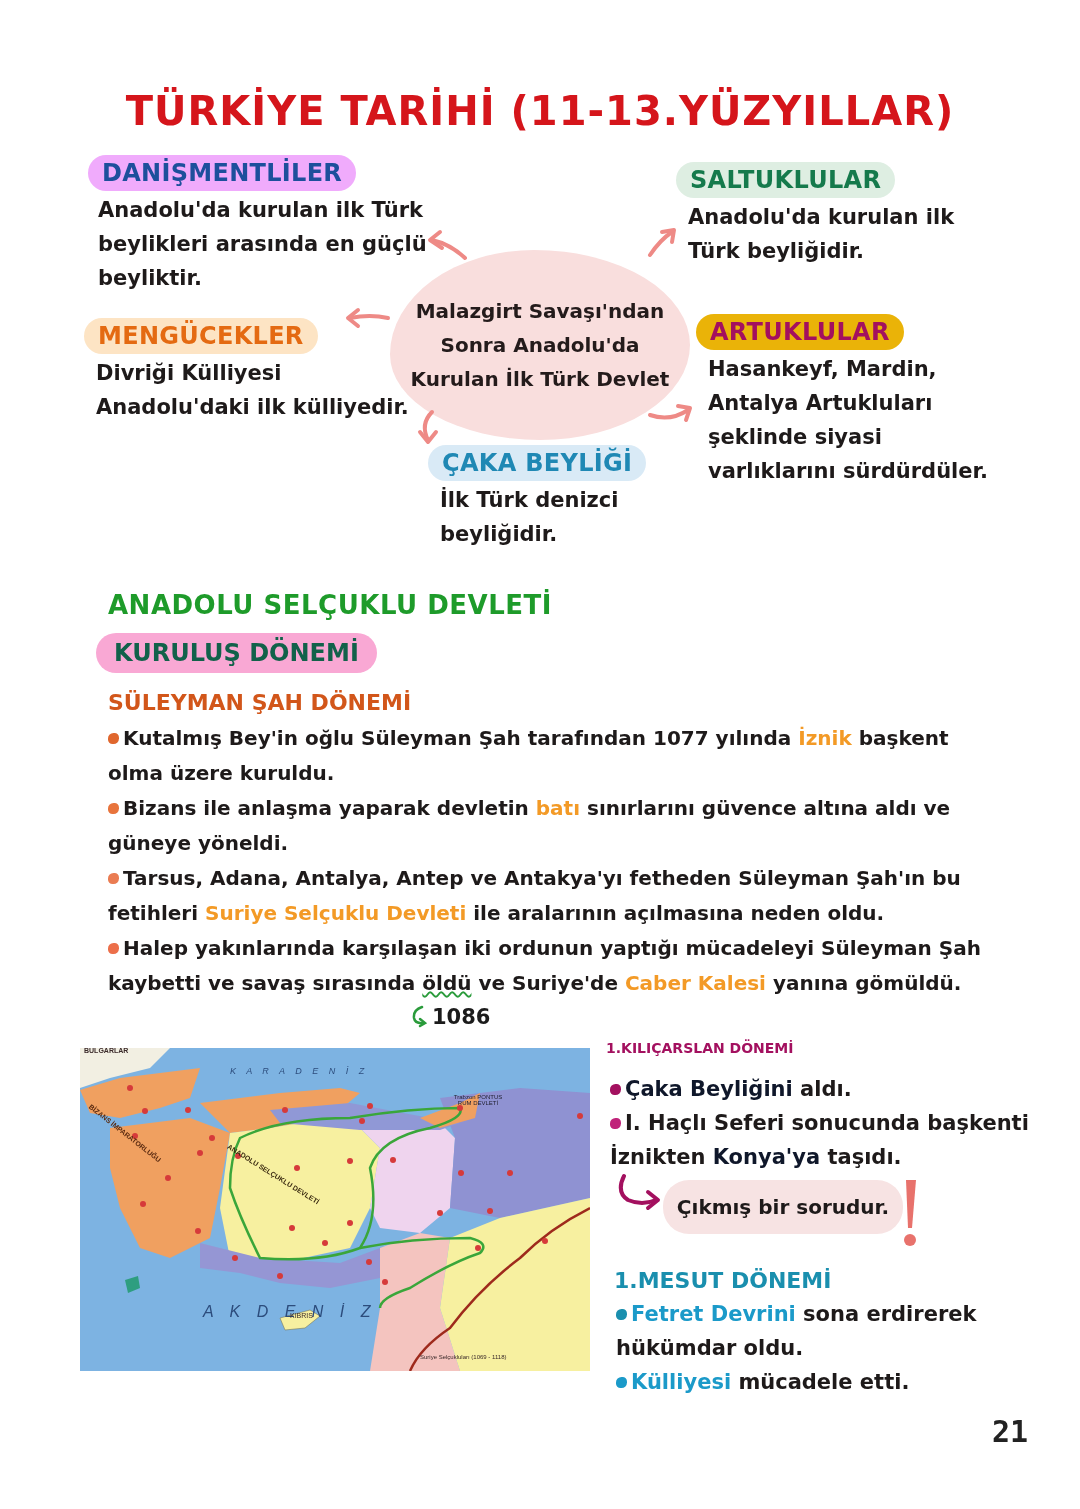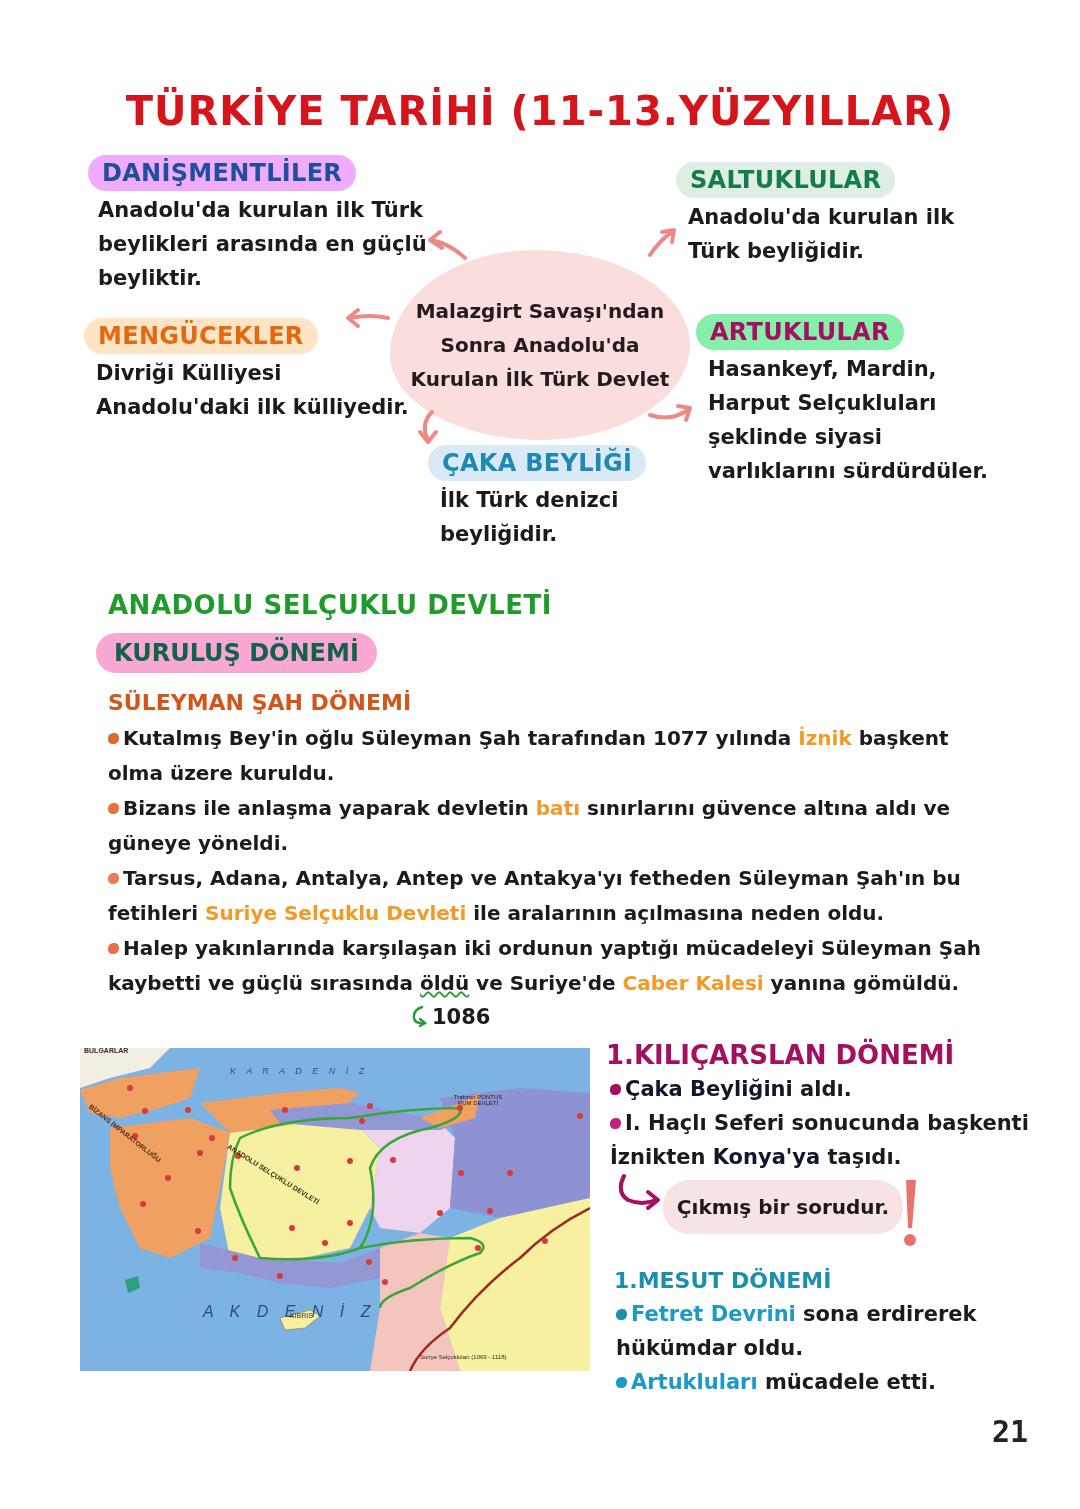--- a/index.html
+++ b/index.html
@@ -38,21 +38,21 @@
   .orange { color: #f39a26; }
   .pink { color: #0f172a; }
   .blue { color: #1b9ac9; }
 
   .map {
     left: 80px; top: 1048px; width: 510px; height: 323px; overflow: hidden; background: #7fb0dd;
   }
   .map svg { display: block; }
   .map-label { position: absolute; font-size: 7px; color: #3b2a2a; font-family: "Liberation Sans", sans-serif; }
 
-  .kh { font-size: 26px; font-weight: bold; color: #a3105f; }
+  .kh { font-size: 14px; font-weight: bold; color: #a3105f; }
   .mh { font-size: 22px; font-weight: bold; color: #1a8fae; }
   .r-para { font-size: 21px; line-height: 34px; font-weight: bold; color: #1e1a1a; }
 
   .note-pill {
     left: 663px; top: 1180px; width: 240px; height: 54px; background: #f7e3e3; border-radius: 26px;
     display: flex; align-items: center; justify-content: center; font-size: 20px; font-weight: bold; color: #1e1a1a;
   }
   .page-num { right: 52px; top: 1414px; font-size: 30px; font-weight: bold; font-family: "DejaVu Sans Mono", monospace; color: #222; }
 </style>
 </head>
@@ -79,24 +79,24 @@
 
 <div class="abs" style="left:676px;top:162px;">
   <span class="hl" style="background:#deeee2;color:#157a4c;">SALTUKLULAR</span>
   <div class="body-text" style="margin-top:2px;padding-left:12px;">
     <div>Anadolu'da kurulan ilk</div>
     <div>Türk beyliğidir.</div>
   </div>
 </div>
 
 <div class="abs" style="left:696px;top:314px;">
-  <span class="hl" style="background:#86efac;color:#a3105f;text-align:center;">ARTUKLULAR</span>
+  <span class="hl" style="background:#eab308;color:#a3105f;text-align:center;">ARTUKLULAR</span>
   <div class="body-text" style="margin-top:2px;padding-left:12px;">
     <div>Hasankeyf, Mardin,</div>
-    <div>Harput Selçukluları</div>
+    <div>Antalya Artukluları</div>
     <div>şeklinde siyasi</div>
     <div>varlıklarını sürdürdüler.</div>
   </div>
 </div>
 
 <div class="abs" style="left:428px;top:445px;">
   <span class="hl" style="background:#d9eaf6;color:#1f88b4;">ÇAKA BEYLİĞİ</span>
   <div class="body-text" style="margin-top:2px;padding-left:12px;">
     <div>İlk Türk denizci</div>
     <div>beyliğidir.</div>
@@ -149,21 +149,21 @@
     <span class="bullet-dot" style="background:#e8743c;"></span><span>Bizans ile anlaşma yaparak devletin </span><span class="orange">batı</span><span> sınırlarını güvence altına aldı ve</span>
   </div>
   <div>güneye yöneldi.</div>
   <div>
     <span class="bullet-dot" style="background:#ea7c52;"></span><span>Tarsus, Adana, Antalya, Antep ve Antakya'yı fetheden Süleyman Şah'ın bu</span>
   </div>
   <div><span>fetihleri </span><span class="orange">Suriye Selçuklu Devleti</span><span> ile aralarının açılmasına neden oldu.</span></div>
   <div>
     <span class="bullet-dot" style="background:#ec6f4a;"></span><span>Halep yakınlarında karşılaşan iki ordunun yaptığı mücadeleyi Süleyman Şah</span>
   </div>
-  <div><span>kaybetti ve güçlü sırasında </span><span style="text-decoration: underline wavy #2a9b3b;">öldü</span><span> ve Suriye'de </span><span class="orange">Caber Kalesi</span><span> yanına gömüldü.</span></div>
+  <div><span>kaybetti ve savaş sırasında </span><span style="text-decoration: underline wavy #2a9b3b;">öldü</span><span> ve Suriye'de </span><span class="orange">Caber Kalesi</span><span> yanına gömüldü.</span></div>
 </div>
 
 <div class="abs" style="left:410px;top:1004px;font-size:21px;font-weight:bold;">
   <svg width="22" height="24" style="vertical-align:-4px;">
     <path d="M12 3 Q3 6 4 14 Q5 20 14 19" fill="none" stroke="#2a9b3b" stroke-width="2.5" stroke-linecap="round"></path>
     <path d="M10 15 L15 19 L10 22" fill="none" stroke="#2a9b3b" stroke-width="2.5" stroke-linecap="round"></path>
   </svg><span>1086</span>
 </div>
 
 <div class="abs map">
@@ -261,16 +261,16 @@
   <svg width="24" height="72">
     <path d="M8 2 L18 2 L14 50 L10 50 Z" fill="#e8726c"></path>
     <circle cx="12" cy="62" r="6" fill="#e8726c"></circle>
   </svg>
 </div>
 
 <div class="abs mh" style="left:614px;top:1268px;">1.MESUT DÖNEMİ</div>
 <div class="abs r-para" style="left:616px;top:1297px;width:420px;">
   <div><span class="bullet-dot" style="background:#1a8fae;"></span><span class="blue">Fetret Devrini</span><span> sona erdirerek</span></div>
   <div>hükümdar oldu.</div>
-  <div><span class="bullet-dot" style="background:#1b9ac9;"></span><span class="blue">Artukluları</span><span> mücadele etti.</span></div>
+  <div><span class="bullet-dot" style="background:#1b9ac9;"></span><span class="blue">Külliyesi</span><span> mücadele etti.</span></div>
 </div>
 
 <div class="abs page-num">21</div>
 
 </body></html>

